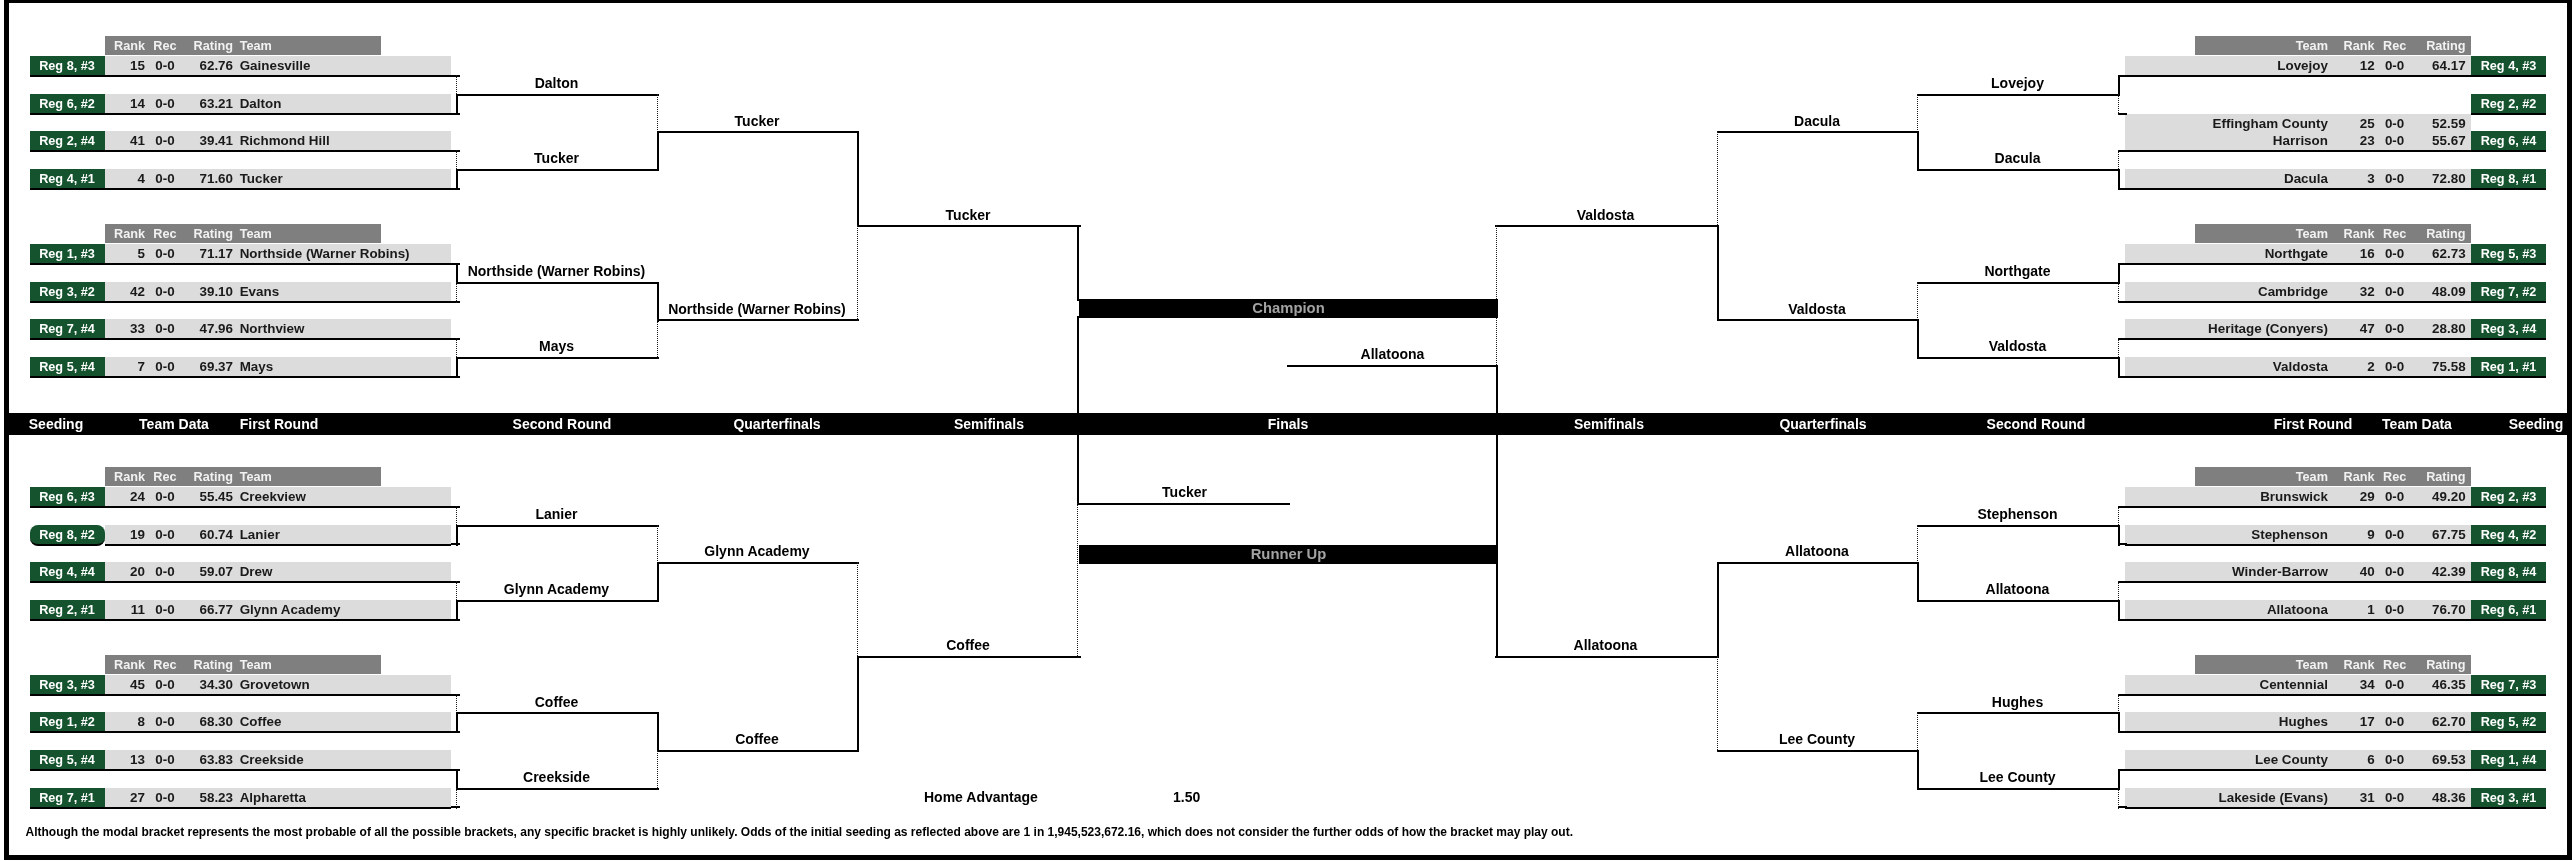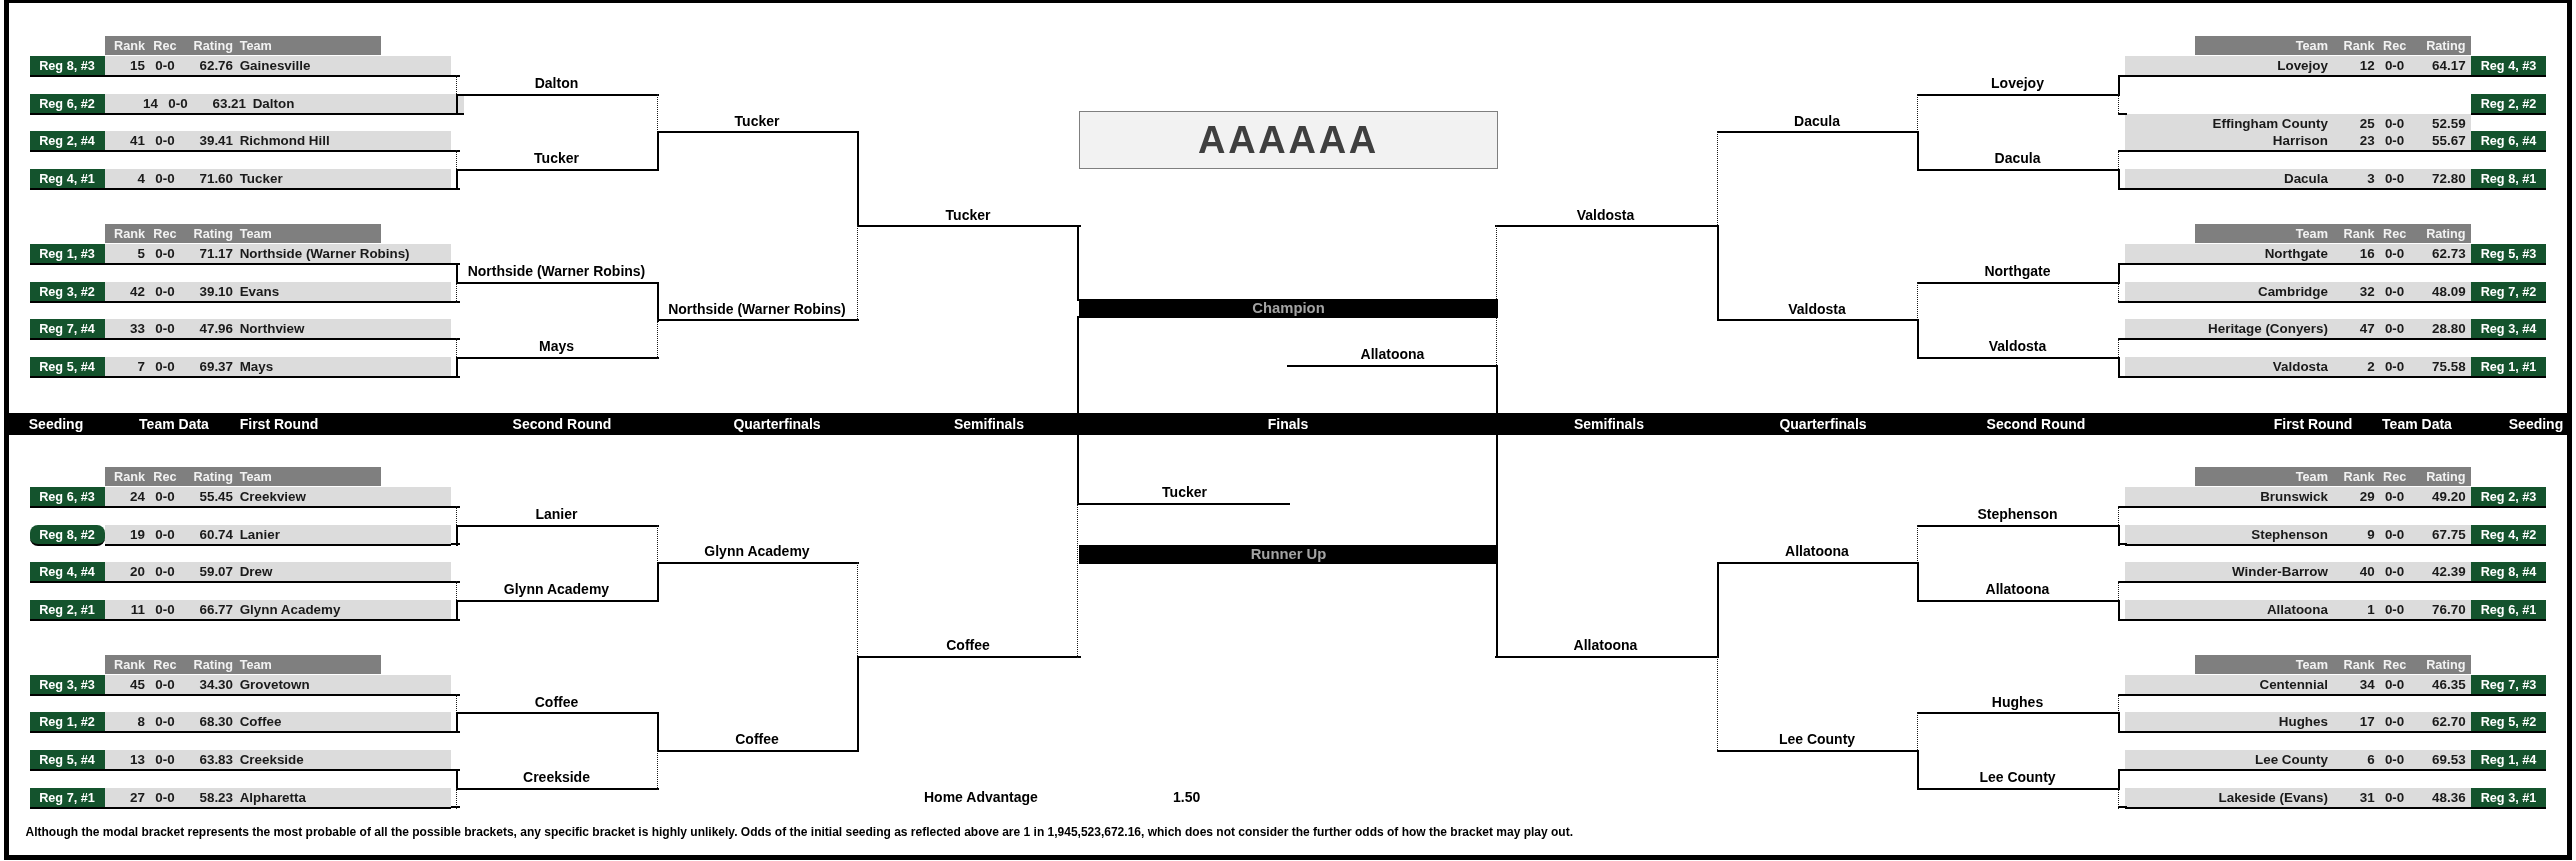--- a/index.html
+++ b/index.html
@@ -41,21 +41,20 @@
 </head>
 <body>
 
 <div id="stage">
 
   <div class="frame" style="left:4px;top:0;width:2568px;height:3.4px"></div>
   <div class="frame" style="left:4px;top:0;width:4.7px;height:860px"></div>
   <div class="frame" style="left:2567px;top:0;width:4.7px;height:860px"></div>
   <div class="frame" style="left:4px;top:855px;width:2568px;height:5.4px"></div>
 
-  <div class="titlebox">AAAAAA</div>
 
   <div class="band"></div>
 
   <div class="bar" style="top:299px">Champion</div>
   <div class="bar" style="top:545px">Runner Up</div>
 
   <div class="smalltext" style="left:924px;top:789px">Home Advantage</div>
   <div class="smalltext" style="left:1173px;top:789px">1.50</div>
 
   <div class="foot">Although the modal bracket represents the most probable of all the possible brackets, any specific bracket is highly unlikely.  Odds of the initial seeding as reflected above are 1 in 1,945,523,672.16, which does not consider the further odds of how the bracket may play out.</div>
@@ -80,21 +79,21 @@
     </div>
     <div class="seed" style="left: 29.5px; top: 56px; width: 75px;">Reg 8, #3</div>
     <div class="trow" style="left: 105px; top: 56px; width: 346px;">
       <div class="c-rank">15</div>
       <div class="c-rec">0-0</div>
       <div class="c-rating">62.76</div>
       <div class="c-team">Gainesville</div>
     </div>
     <div class="hl" style="left: 451px; top: 75px; width: 9.4px;"></div>
     <div class="seed" style="left: 29.5px; top: 94px; width: 75px;">Reg 6, #2</div>
-    <div class="trow" style="left: 105px; top: 94px; width: 346px; padding-left: 13px;">
+    <div class="trow" style="left: 105px; top: 94px; width: 346px;">
       <div class="c-rank">14</div>
       <div class="c-rec">0-0</div>
       <div class="c-rating">63.21</div>
       <div class="c-team">Dalton</div>
     </div>
     <div class="hl" style="left: 451px; top: 113px; width: 9.4px;"></div>
     <div class="seed" style="left: 29.5px; top: 131px; width: 75px;">Reg 2, #4</div>
     <div class="trow" style="left: 105px; top: 131px; width: 346px;">
       <div class="c-rank">41</div>
       <div class="c-rec">0-0</div>

